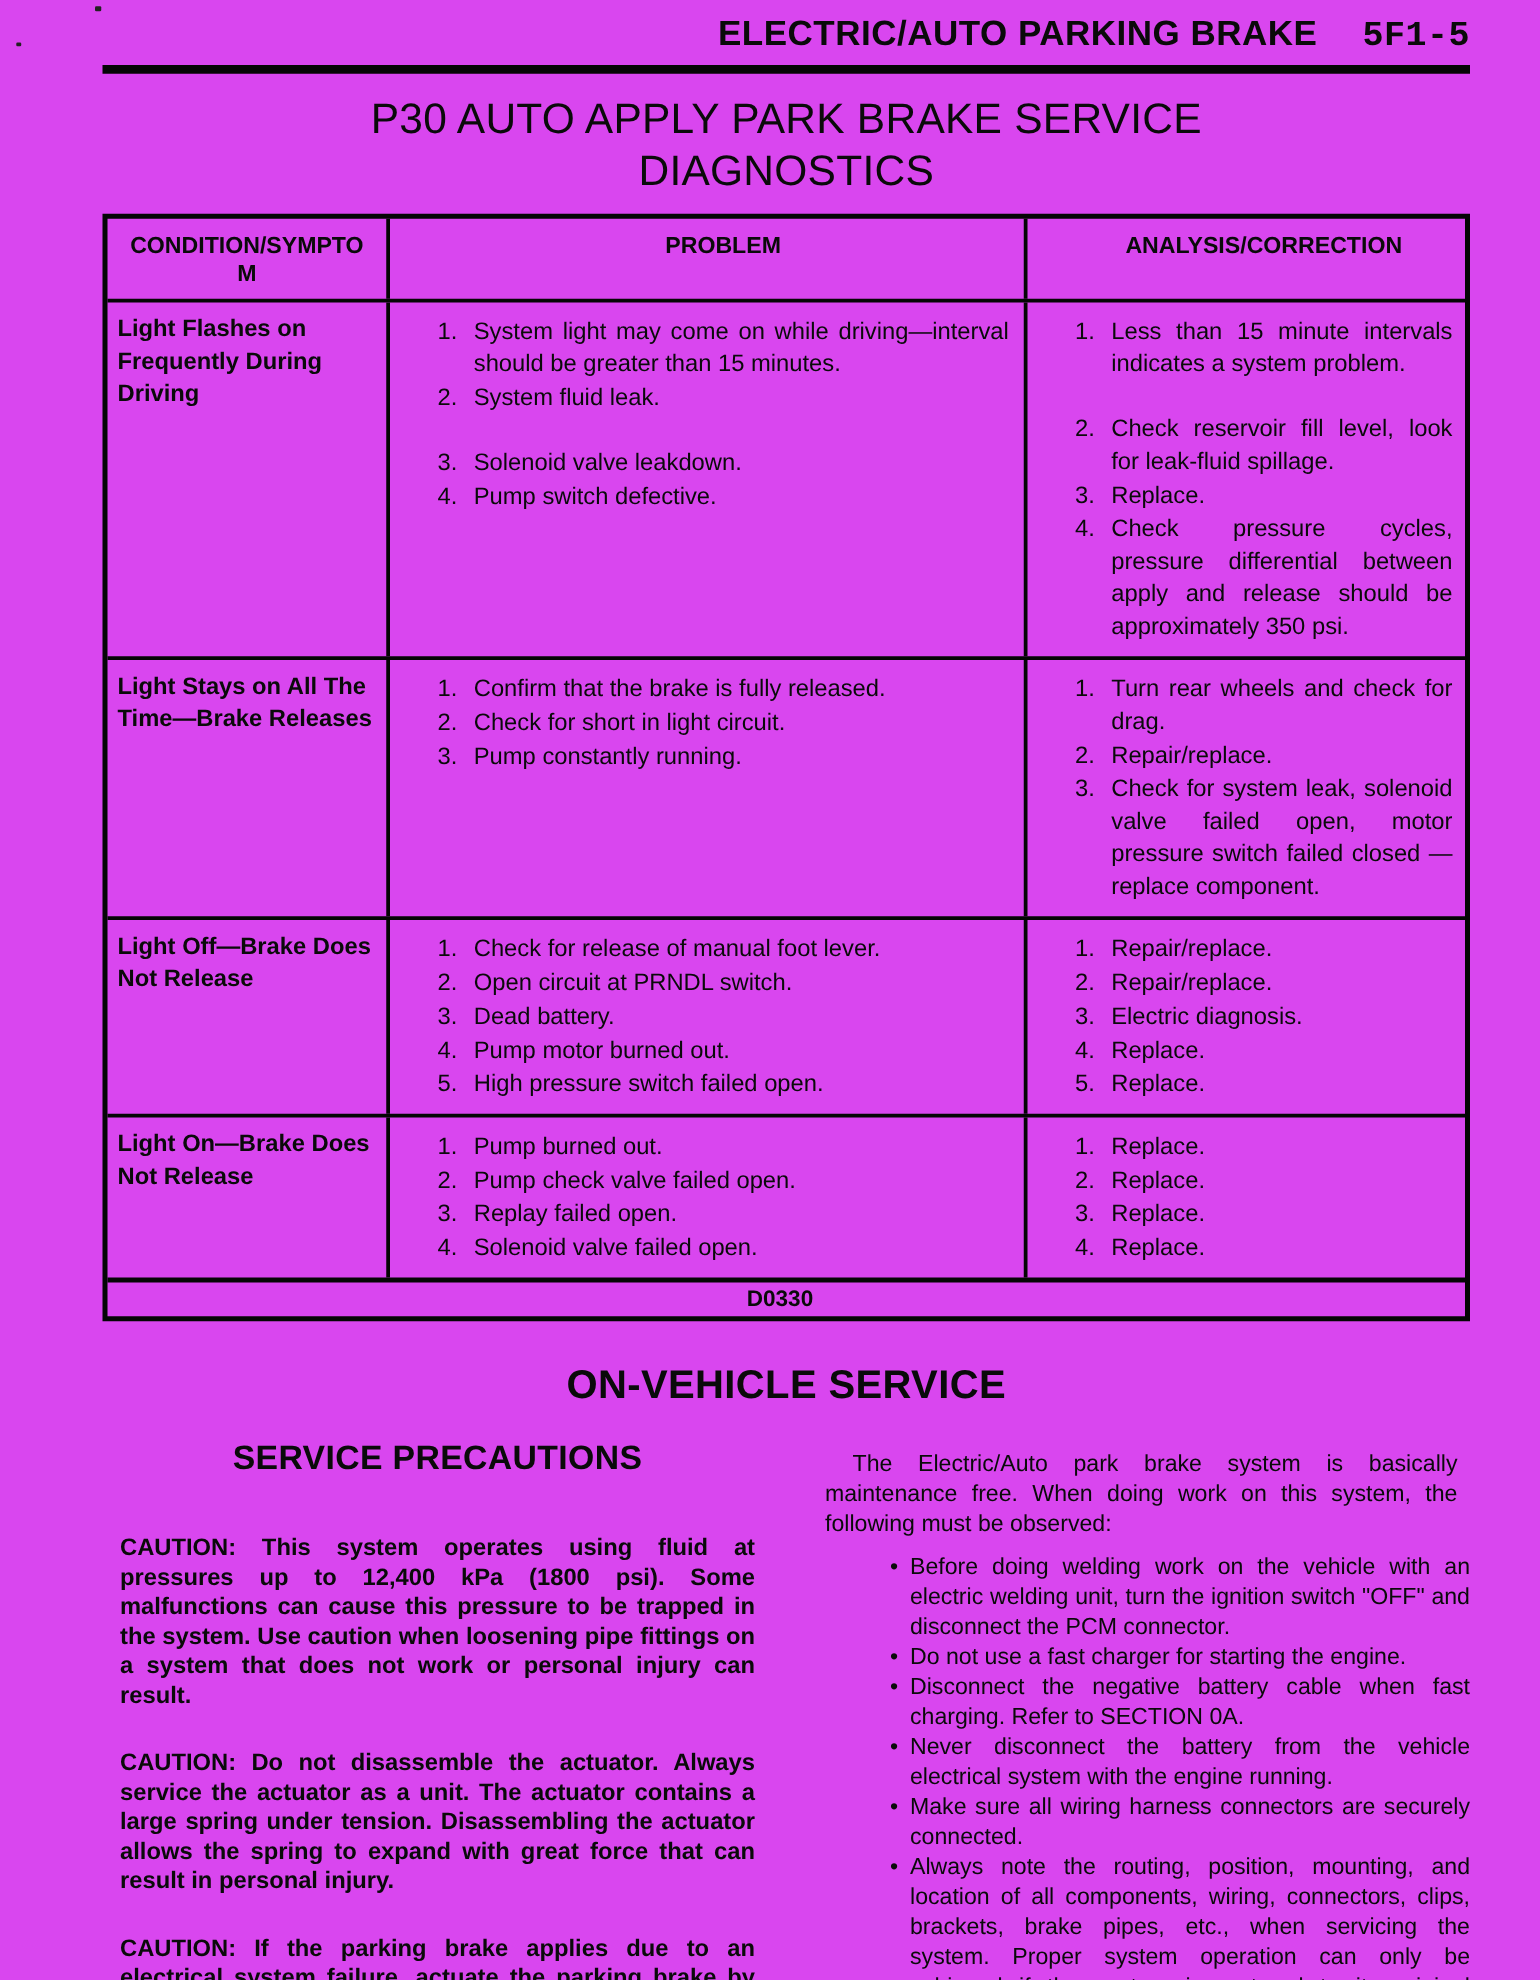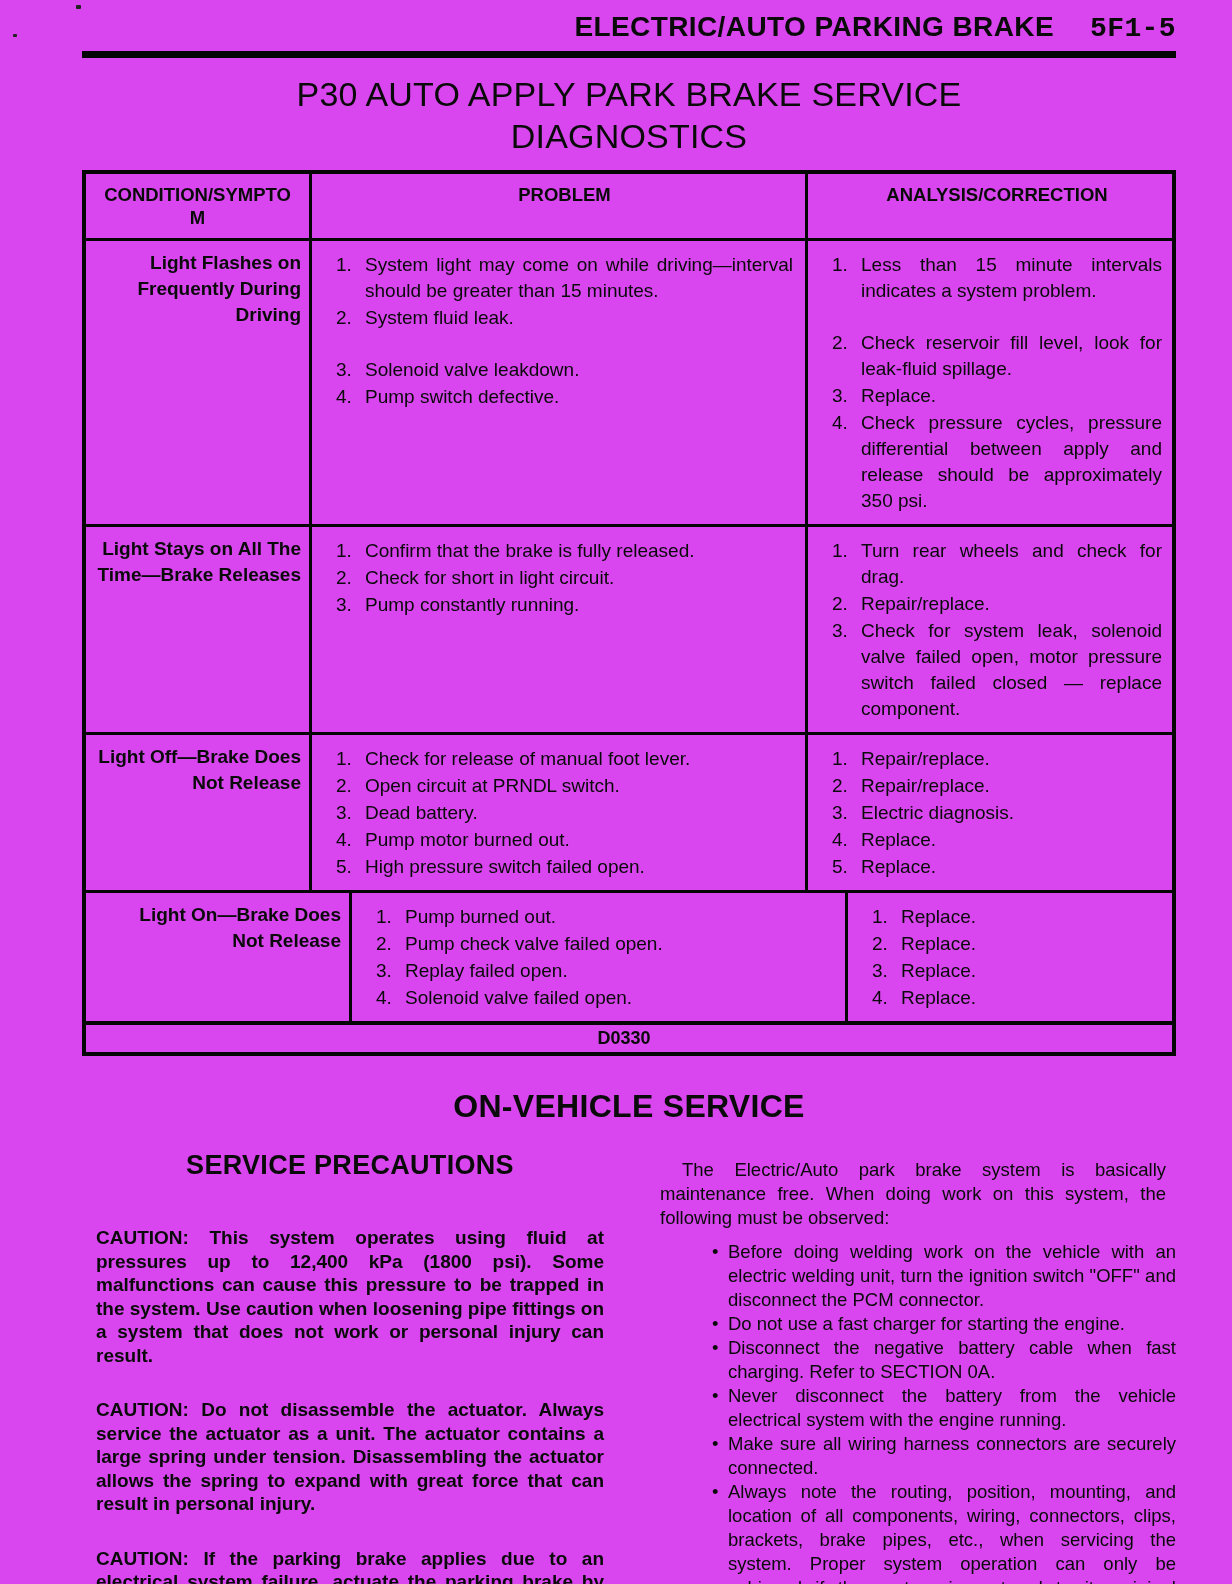--- a/index.html
+++ b/index.html
@@ -18,34 +18,34 @@
            font-weight:bold;font-size:28px;letter-spacing:.4px;line-height:34px;}
   .running .pageno{margin-left:36px;font-family:Liberation Mono, monospace;}
   .rule{height:7px;background:#050505;margin-top:5px;}
 
   
   .doc-title{margin:15px 0 13px;text-align:center;font-weight:normal;
              font-size:34px;line-height:42px;letter-spacing:.2px;}
 
   
   .diag{border:4px solid #050505;}
-  .t-row{display:flex;border-top:3px solid #050505;align-items:stretch;}
+  .t-row{display:flex;border-top:3px solid #050505;align-items:stretch;gap:14px;}
   .t-row.hdr{border-top:none;min-height:58px;}
   .cell{box-sizing:border-box;}
   .c1{width:226px;border-right:3px solid #050505;padding:9px 8px;
-      font-weight:bold;font-size:19px;line-height:26px;text-align:right;}
+      font-weight:bold;font-size:19px;line-height:26px;}
   .c2{width:496px;border-right:3px solid #050505;padding:10px 12px 10px 24px;
       font-size:19px;line-height:26px;}
   .c3{flex:1;padding:10px 10px 10px 24px;font-size:19px;line-height:26px;}
   .hdr .cell{font-weight:bold;font-size:18.5px;line-height:23px;
              text-align:center;padding-top:9px;}
   .diag > .t-row:nth-child(2){min-height:218px;}
   .diag > .t-row:nth-child(3){min-height:126px;}
   .diag > .t-row:nth-child(4){min-height:128px;}
-  .diag > .t-row:nth-child(5){min-height:110px;padding-left:40px;}
+  .diag > .t-row:nth-child(5){min-height:110px;}
   .t-note{border-top:4px solid #050505;min-height:27px;display:flex;
           justify-content:center;align-items:center;
           padding-right:10px;font-size:18px;font-weight:bold;}
   .item{display:flex;margin-top:1px;}
   .item.gap{margin-top:26px;}
   .item .num{flex:0 0 29px;}
   .item .txt{flex:1;text-align:justify;}
 
   
   .section-title{margin:30px 0 0;text-align:center;font-weight:bold;

